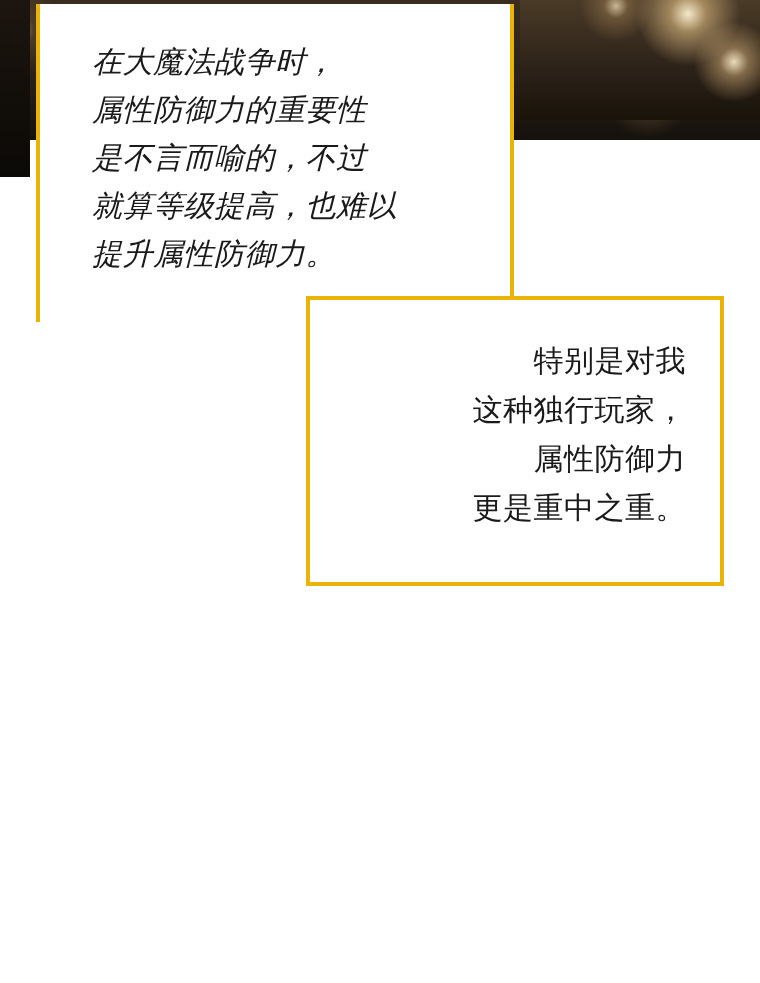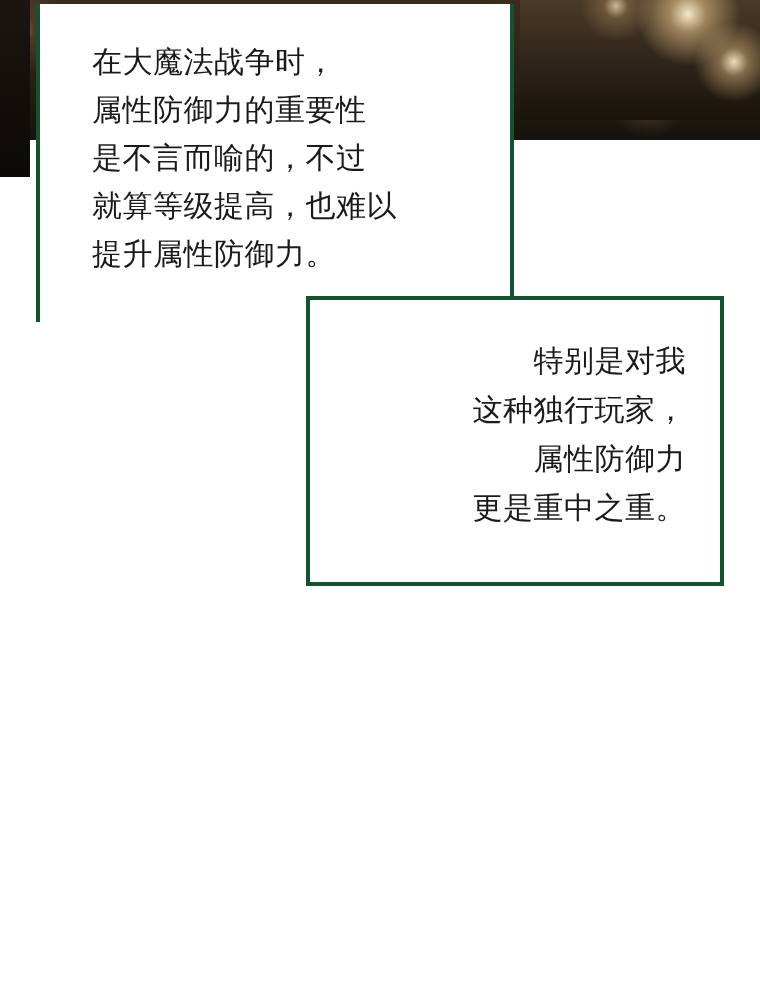--- a/index.html
+++ b/index.html
@@ -69,21 +69,21 @@
     top: 962px;
     width: 760px;
     height: 21px;
     background: #ffffff;
   }
 
   
   .balloon {
     position: absolute;
     background: #ffffff;
-    border: 4px solid #14532d;
+    border: 4px solid #eab308;
     box-sizing: border-box;
   }
   .balloon-text {
     font-family: "Liberation Serif", "DejaVu Serif", serif;
     color: #1a1a1a;
     white-space: pre-line;
     letter-spacing: 0.5px;
   }
 
   #balloon-1 {
@@ -93,20 +93,21 @@
     height: 318px;
     border-top: none;
   }
   #balloon-1 .balloon-text {
     position: absolute;
     left: 52px;
     top: 34px;
     font-size: 30px;
     line-height: 48px;
     text-align: left;
+    font-style: italic;
   }
 
   
   .seam {
     position: absolute;
     background: #ffffff;
   }
 
   #balloon-2 {
     left: 306px;

